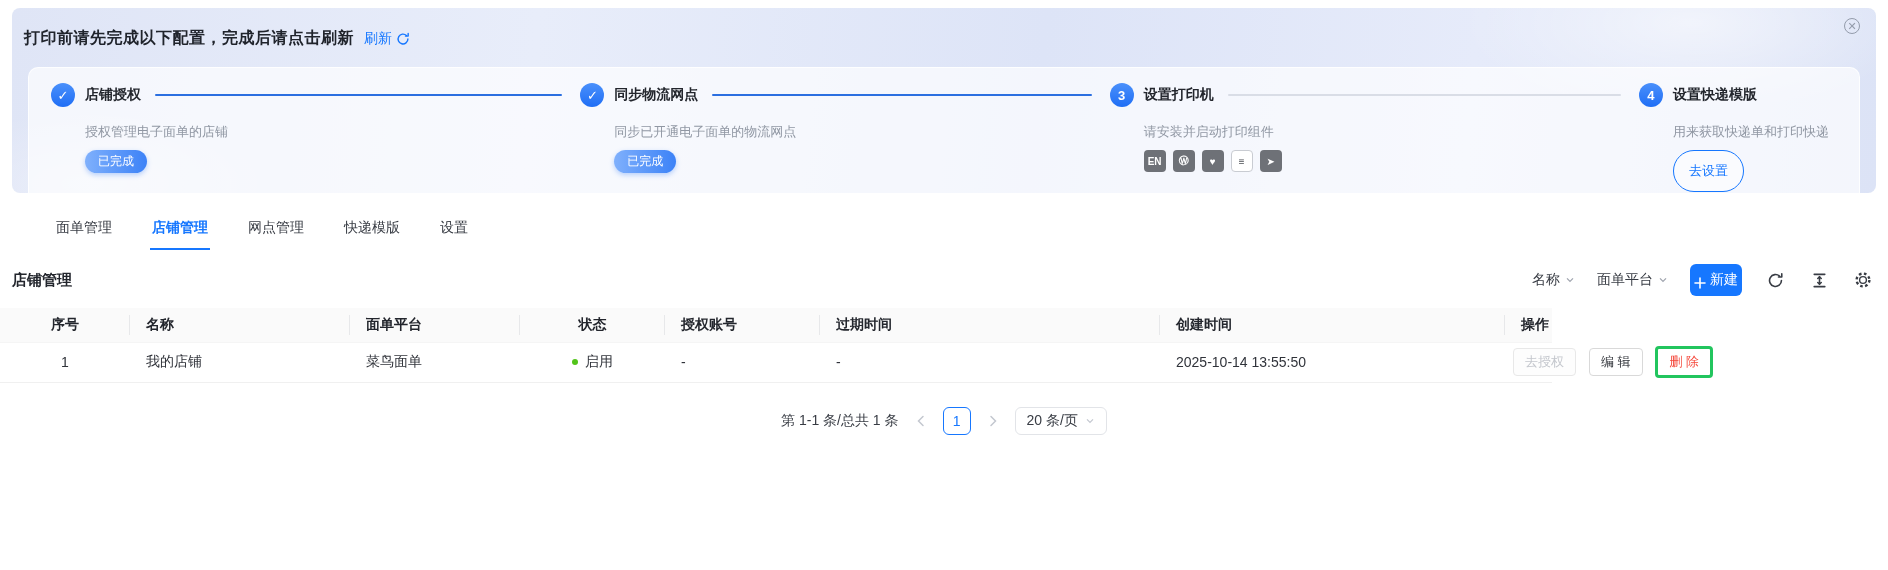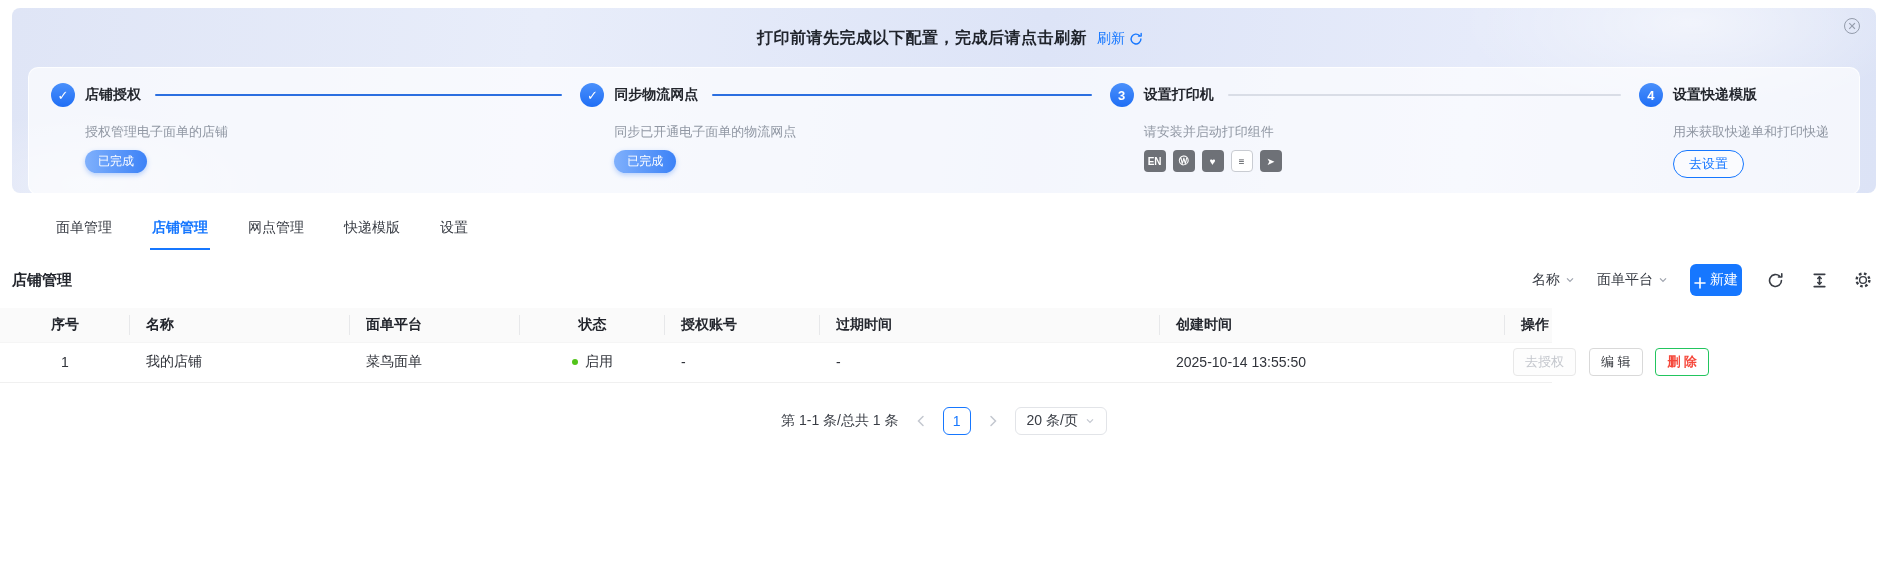--- a/index.html
+++ b/index.html
@@ -5,21 +5,21 @@
   * { box-sizing: border-box; margin: 0; padding: 0; }
   html,body { width:1888px; height:570px; background:#fff; overflow:hidden;
     font-family:"Liberation Sans","DejaVu Sans",sans-serif; font-size:14px; color:#2b2f36; }
 
   
   .banner { position:relative; margin:8px 12px 0; height:185px; border-radius:8px;
     background:
       radial-gradient(ellipse 380px 150px at 90% 8%, rgba(255,255,255,.55), rgba(255,255,255,0) 60%),
       radial-gradient(ellipse 300px 120px at 4% 95%, rgba(255,255,255,.35), rgba(255,255,255,0) 60%),
       linear-gradient(96deg,#dfe5f6 0%,#e8edfa 28%,#dde4f7 55%,#e6ebfa 78%,#dce3f6 100%); }
-  .banner-title-row { display:flex; justify-content:center; align-items:center; gap:10px; padding-top:20px;padding-left:12px; }
+  .banner-title-row { display:flex; justify-content:flex-start; align-items:center; gap:10px; padding-top:20px;padding-left:12px; }
   .banner-title { font-size:16px; font-weight:700; color:#20242c; letter-spacing:.5px; }
   .banner-refresh { display:flex; align-items:center; gap:4px; color:#1677ff; cursor:pointer; font-size:14px; }
   .banner-close { position:absolute; top:10px; right:16px; width:16px; height:16px; border:1px solid #949cab;
     border-radius:50%; color:#949cab; font-size:11px; line-height:14px; text-align:center; cursor:pointer; }
 
   .steps-panel { margin:18px 16px 0; background:rgba(255,255,255,.68); border:1px solid rgba(255,255,255,.8);
     border-radius:10px; padding:15px 22px 16px; display:flex; }
   .step { display:flex; flex-direction:column; }
   .step.grow { flex:1; }
   .step.last { width:198px; }
@@ -30,21 +30,21 @@
   .connector { flex:1; height:2px; margin:0 18px 0 14px; border-radius:2px; }
   .connector.done { background:#2b6fe0; }
   .connector.todo { background:#d9dde6; }
   .step-desc { margin:16px 0 0 34px; font-size:13px; color:#9097a3; white-space:nowrap; }
   .step-extra { margin:9px 0 0 34px; display:flex; align-items:center; gap:7px; }
   .badge-done { display:inline-block; padding:3px 13px; border-radius:999px; color:#fff; font-size:12px;
     background:linear-gradient(90deg,#7fb0fc,#3c82f7); box-shadow:0 2px 5px rgba(60,130,247,.35); }
   .comp-icon { width:22px; height:22px; border-radius:4px; background:#6e7177; color:#fff; font-size:10px;
     font-weight:700; display:flex; align-items:center; justify-content:center; }
   .comp-icon.light { background:#fff; color:#4c4f55; border:1px solid #c9ccd2; }
-  .btn-goset { display:inline-block; padding:4px 15px; border-radius:999px; border:1px solid #1677ff;
+  .btn-goset { display:inline-block; padding:11px 15px; border-radius:999px; border:1px solid #1677ff;
     color:#1677ff; font-size:13px; background:rgba(255,255,255,.5); cursor:pointer; }
 
   
   .tabs { display:flex; align-items:flex-end; padding:18px 0 0 54px; }
   .tab { margin-right:36px; padding:8px 2px 13px; font-size:14px; color:#383c44; cursor:pointer; position:relative; }
   .tab.active { color:#1677ff; font-weight:600; }
   .tab.active::after { content:""; position:absolute; left:0; right:0; bottom:0; height:2px; background:#1677ff; }
 
   
   .page-header { display:flex; align-items:center; justify-content:space-between; padding:14px 14px 12px 12px; }
@@ -67,21 +67,21 @@
   .col-seq { width:130px; } .col-name { width:220px; } .col-platform { width:170px; }
   .col-status { width:145px; } .col-auth { width:155px; } .col-expire { width:340px; }
   .col-created { width:345px; } .col-actions { }
   td.seq { text-align:center; }
   .status-dot { display:inline-block; width:6px; height:6px; border-radius:50%; background:#52c41a; margin-right:7px; vertical-align:1px; }
   .actions-cell { padding-left:8px !important; }
   .row-btn { display:inline-block; padding:4px 11px; border-radius:4px; font-size:13px; margin-right:9px;
     background:#fff; cursor:pointer; }
   .row-btn.disabled { border:1px solid #e8e8e8; color:#c4c7cd; background:#fdfdfd; cursor:not-allowed;font-family:Liberation Mono, monospace; }
   .row-btn.edit { border:1px solid #d9d9d9; color:#33363c; }
-  .row-btn.delete { border:1px solid #22c55e; color:#f5483b;font-weight:bold; }
+  .row-btn.delete { border:3px solid #22c55e; color:#f5483b; }
 
   
   .pagination { display:flex; align-items:center; justify-content:center; gap:10px; margin-top:24px; color:#383c44; }
   .pg-arrow { display:flex; align-items:center; justify-content:center; width:24px; height:24px; color:#c3c7cf; cursor:pointer; }
   .pg-page { width:28px; height:28px; border:1px solid #1677ff; border-radius:6px; color:#1677ff;
     display:flex; align-items:center; justify-content:center; background:#fff; cursor:pointer; }
   .pg-size { display:flex; align-items:center; gap:7px; border:1px solid #e2e4e8; border-radius:6px;
     padding:4px 11px; background:#fff; color:#383c44; cursor:pointer; }
 
   svg { display:block; }

